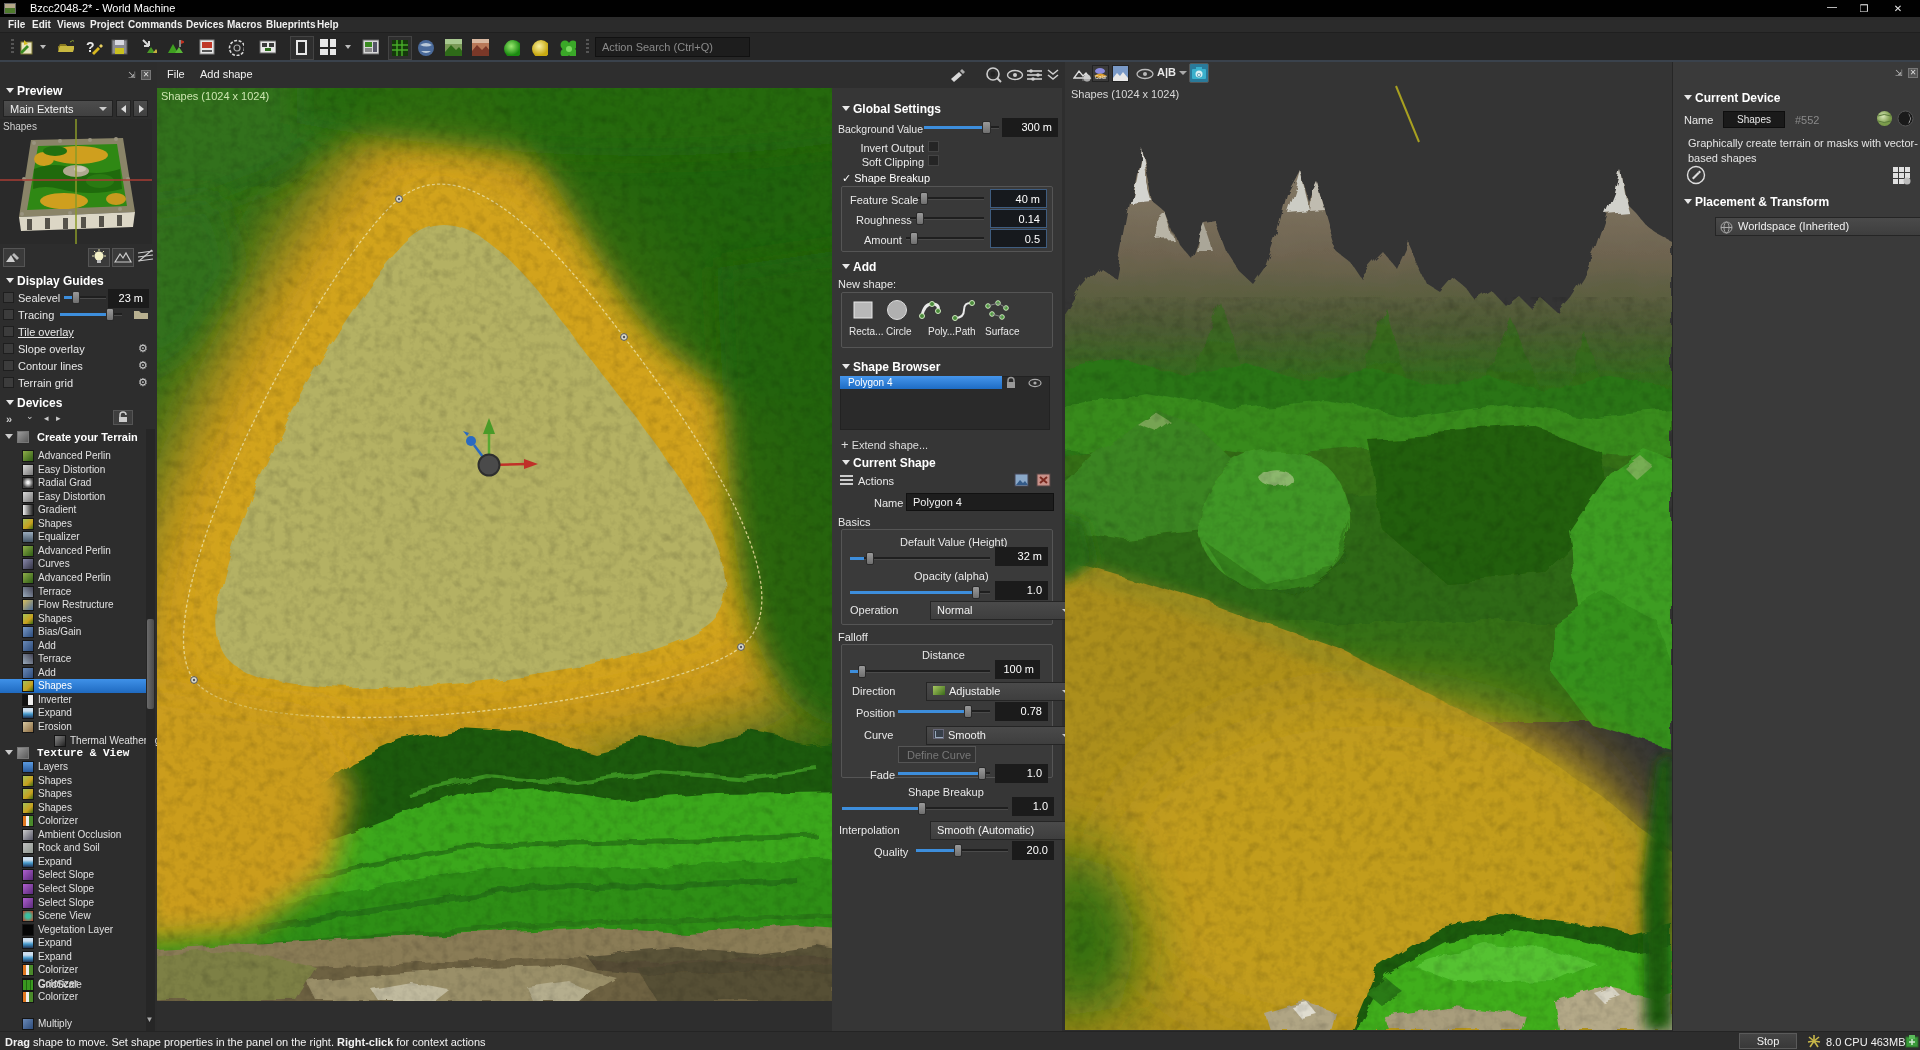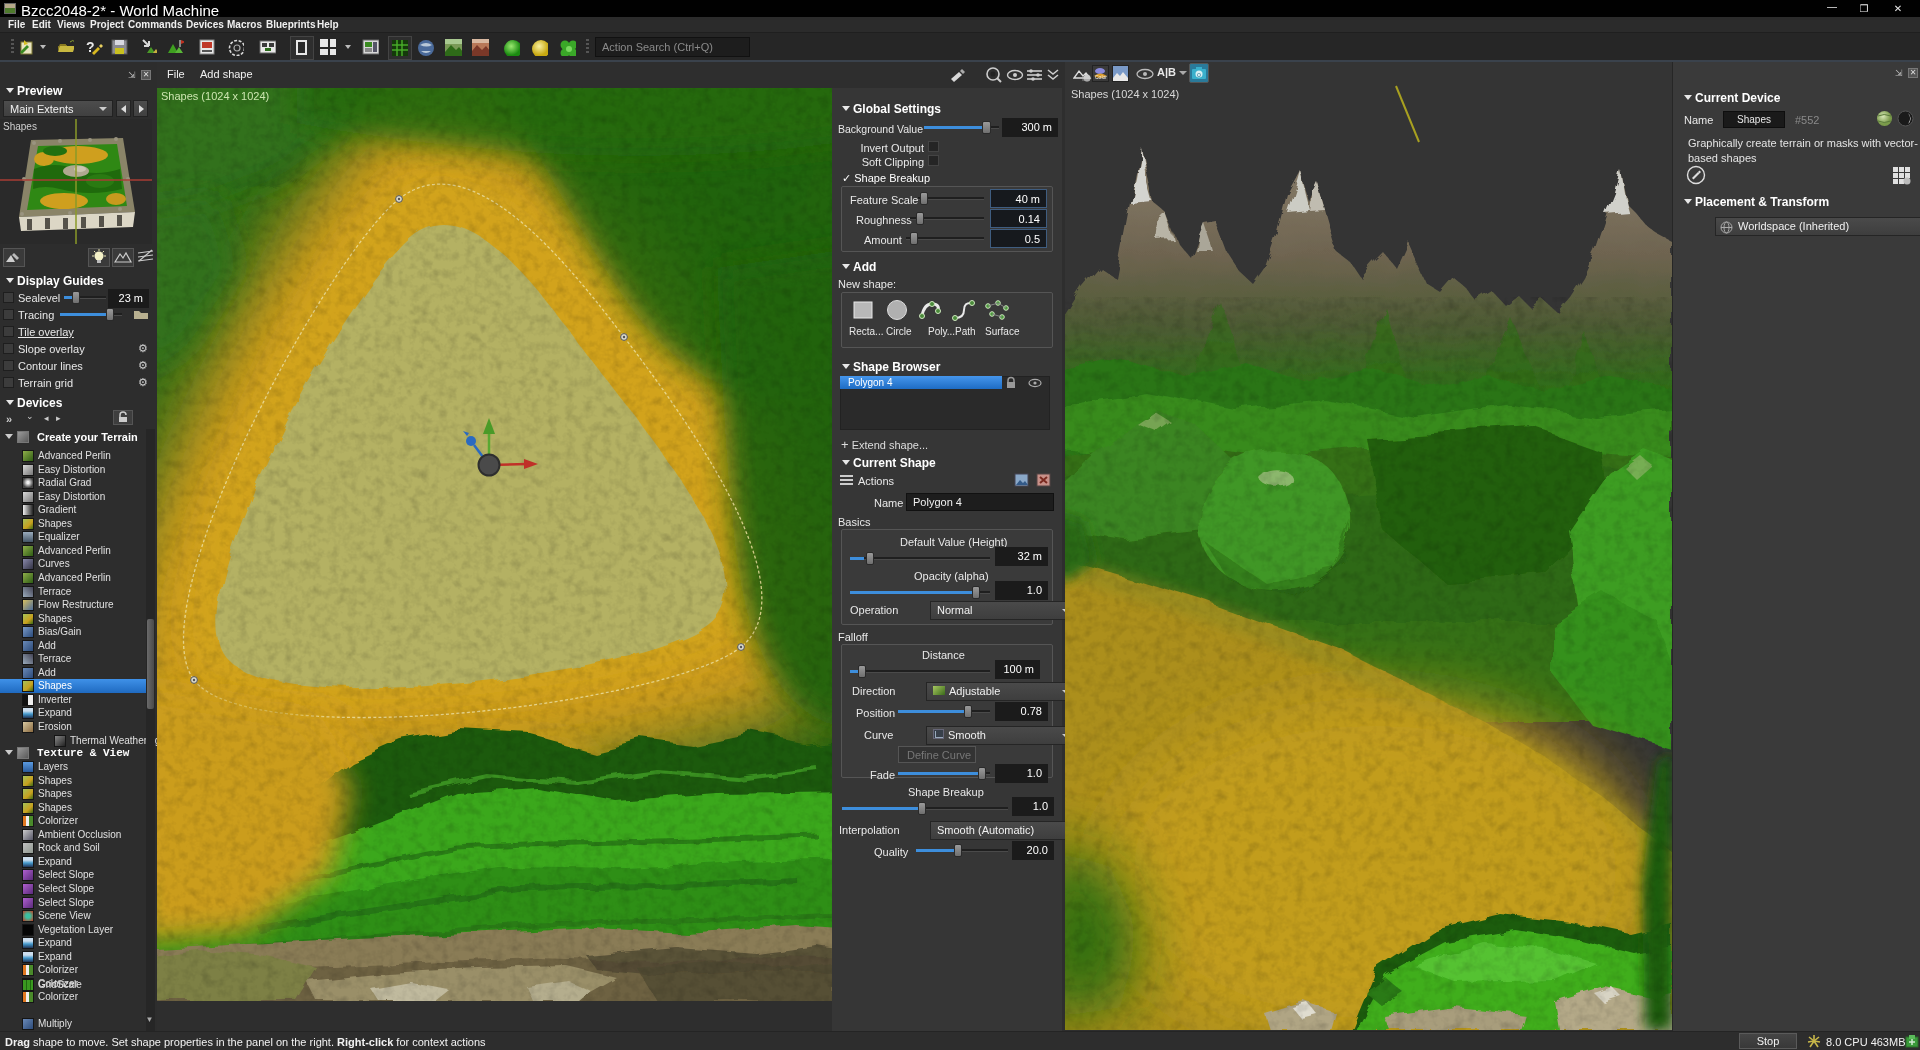--- a/index.html
+++ b/index.html
@@ -3,21 +3,21 @@
 <meta charset="utf-8">
 <style>
 * { margin:0; padding:0; box-sizing:border-box; }
 html,body { width:1920px; height:1050px; overflow:hidden; }
 body { font-family:"Liberation Sans",sans-serif; background:#2e2e2e; position:relative; color:#e8e8e8; font-size:11px; }
 .abs { position:absolute; }
 
 
 #titlebar { position:absolute; left:0; top:0; width:1920px; height:17px; background:#010101; }
 #titlebar .ticon { position:absolute; left:4px; top:3px; width:12px; height:11px; background:linear-gradient(180deg,#b6a98a 0 40%,#4e7a2c 40% 100%); border:1px solid #666; }
-#titlebar .ttext { position:absolute; left:21px; top:2px; font-size:15px; color:#fff; }
+#titlebar .ttext { position:absolute; left:30px; top:2px; font-size:11px; color:#fff; }
 .winbtn { position:absolute; top:3px; color:#e8e8e8; font-size:10px; width:20px; text-align:center; }
 
 
 #menubar { position:absolute; left:0; top:17px; width:1920px; height:16px; background:#2b2b2b; border-bottom:1px solid #1f1f1f; }
 #menubar span { position:absolute; top:2px; font-size:10px; font-weight:bold; color:#f0f0f0; }
 
 
 #toolbar { position:absolute; left:0; top:33px; width:1920px; height:29px; background:#262626; border-bottom:2px solid #3a424c; }
 .tbi { position:absolute; top:5px; width:18px; height:18px; }
 #searchbox { position:absolute; left:595px; top:37px; width:155px; height:20px; background:#1d1d1d; border:1px solid #111; color:#8a8a8a; font-size:11px; padding:3px 0 0 6px; }

